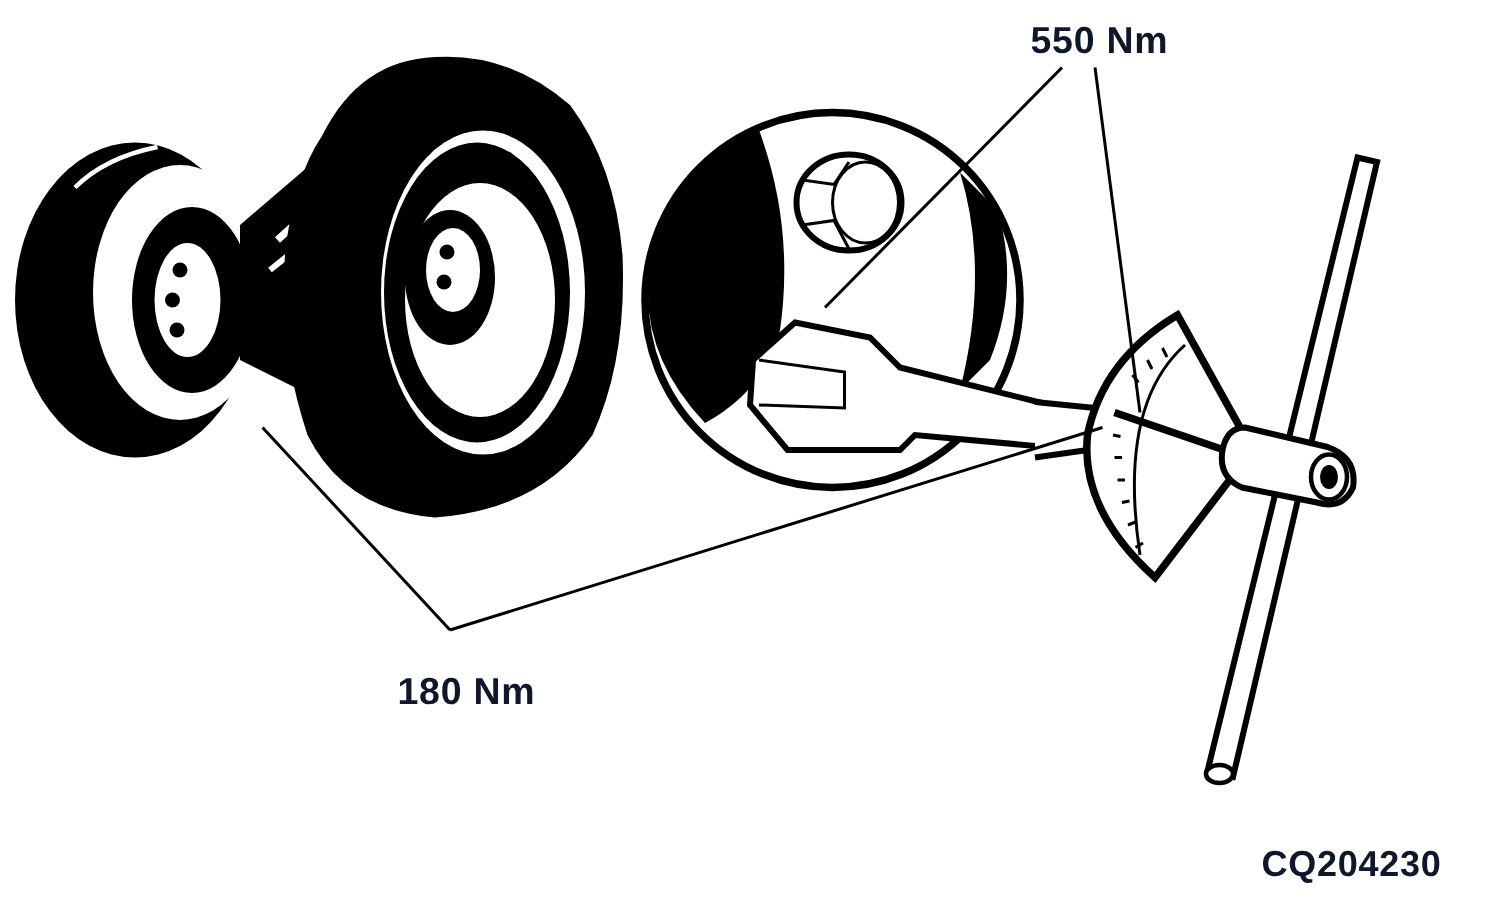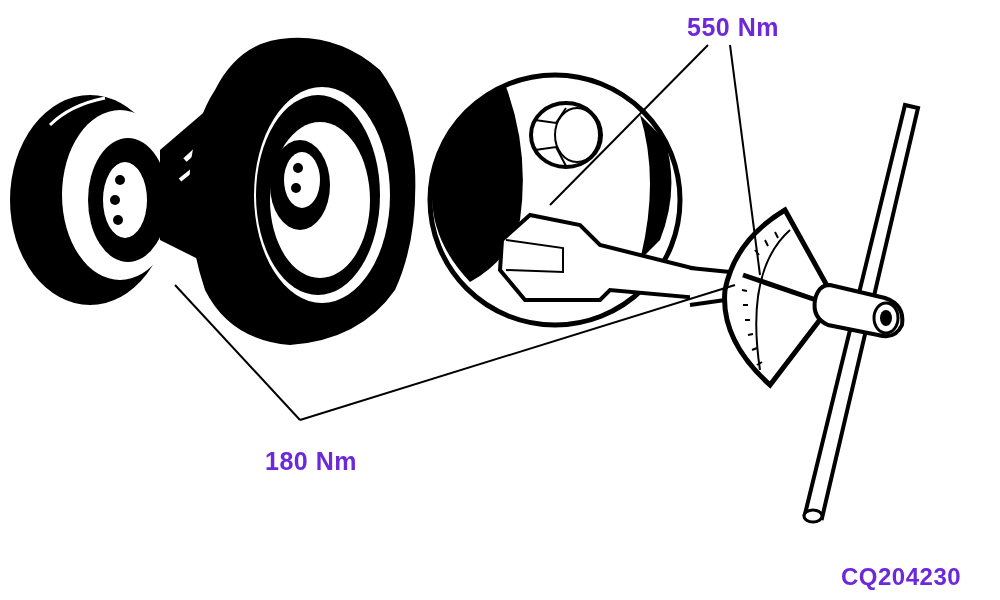--- a/index.html
+++ b/index.html
@@ -1,19 +1,19 @@
 <!DOCTYPE html>
 <html><head>
 <meta charset="utf-8">
 <style>
   html, body { margin:0; padding:0; background:#ffffff; }
   body { width:1000px; height:600px; position:relative; overflow:hidden;
          font-family:"Liberation Sans", sans-serif; }
   svg.art { position:absolute; left:0; top:0; }
-  .label { position:absolute; font-weight:bold; color:#6d28d9; font-size:25px; letter-spacing:0.5px; }
+  .label { position:absolute; font-weight:bold; color:#0f172a; font-size:25px; letter-spacing:0.5px; }
   #lbl-550 { left:687px; top:13px; }
   #lbl-180 { left:265px; top:447px; }
   #lbl-code { left:841px; top:563px; font-size:24px; }
 </style>
 </head>
 <body>
 
 <svg class="art" width="1000" height="600" viewBox="0 0 1000 600">
 
   <g>

